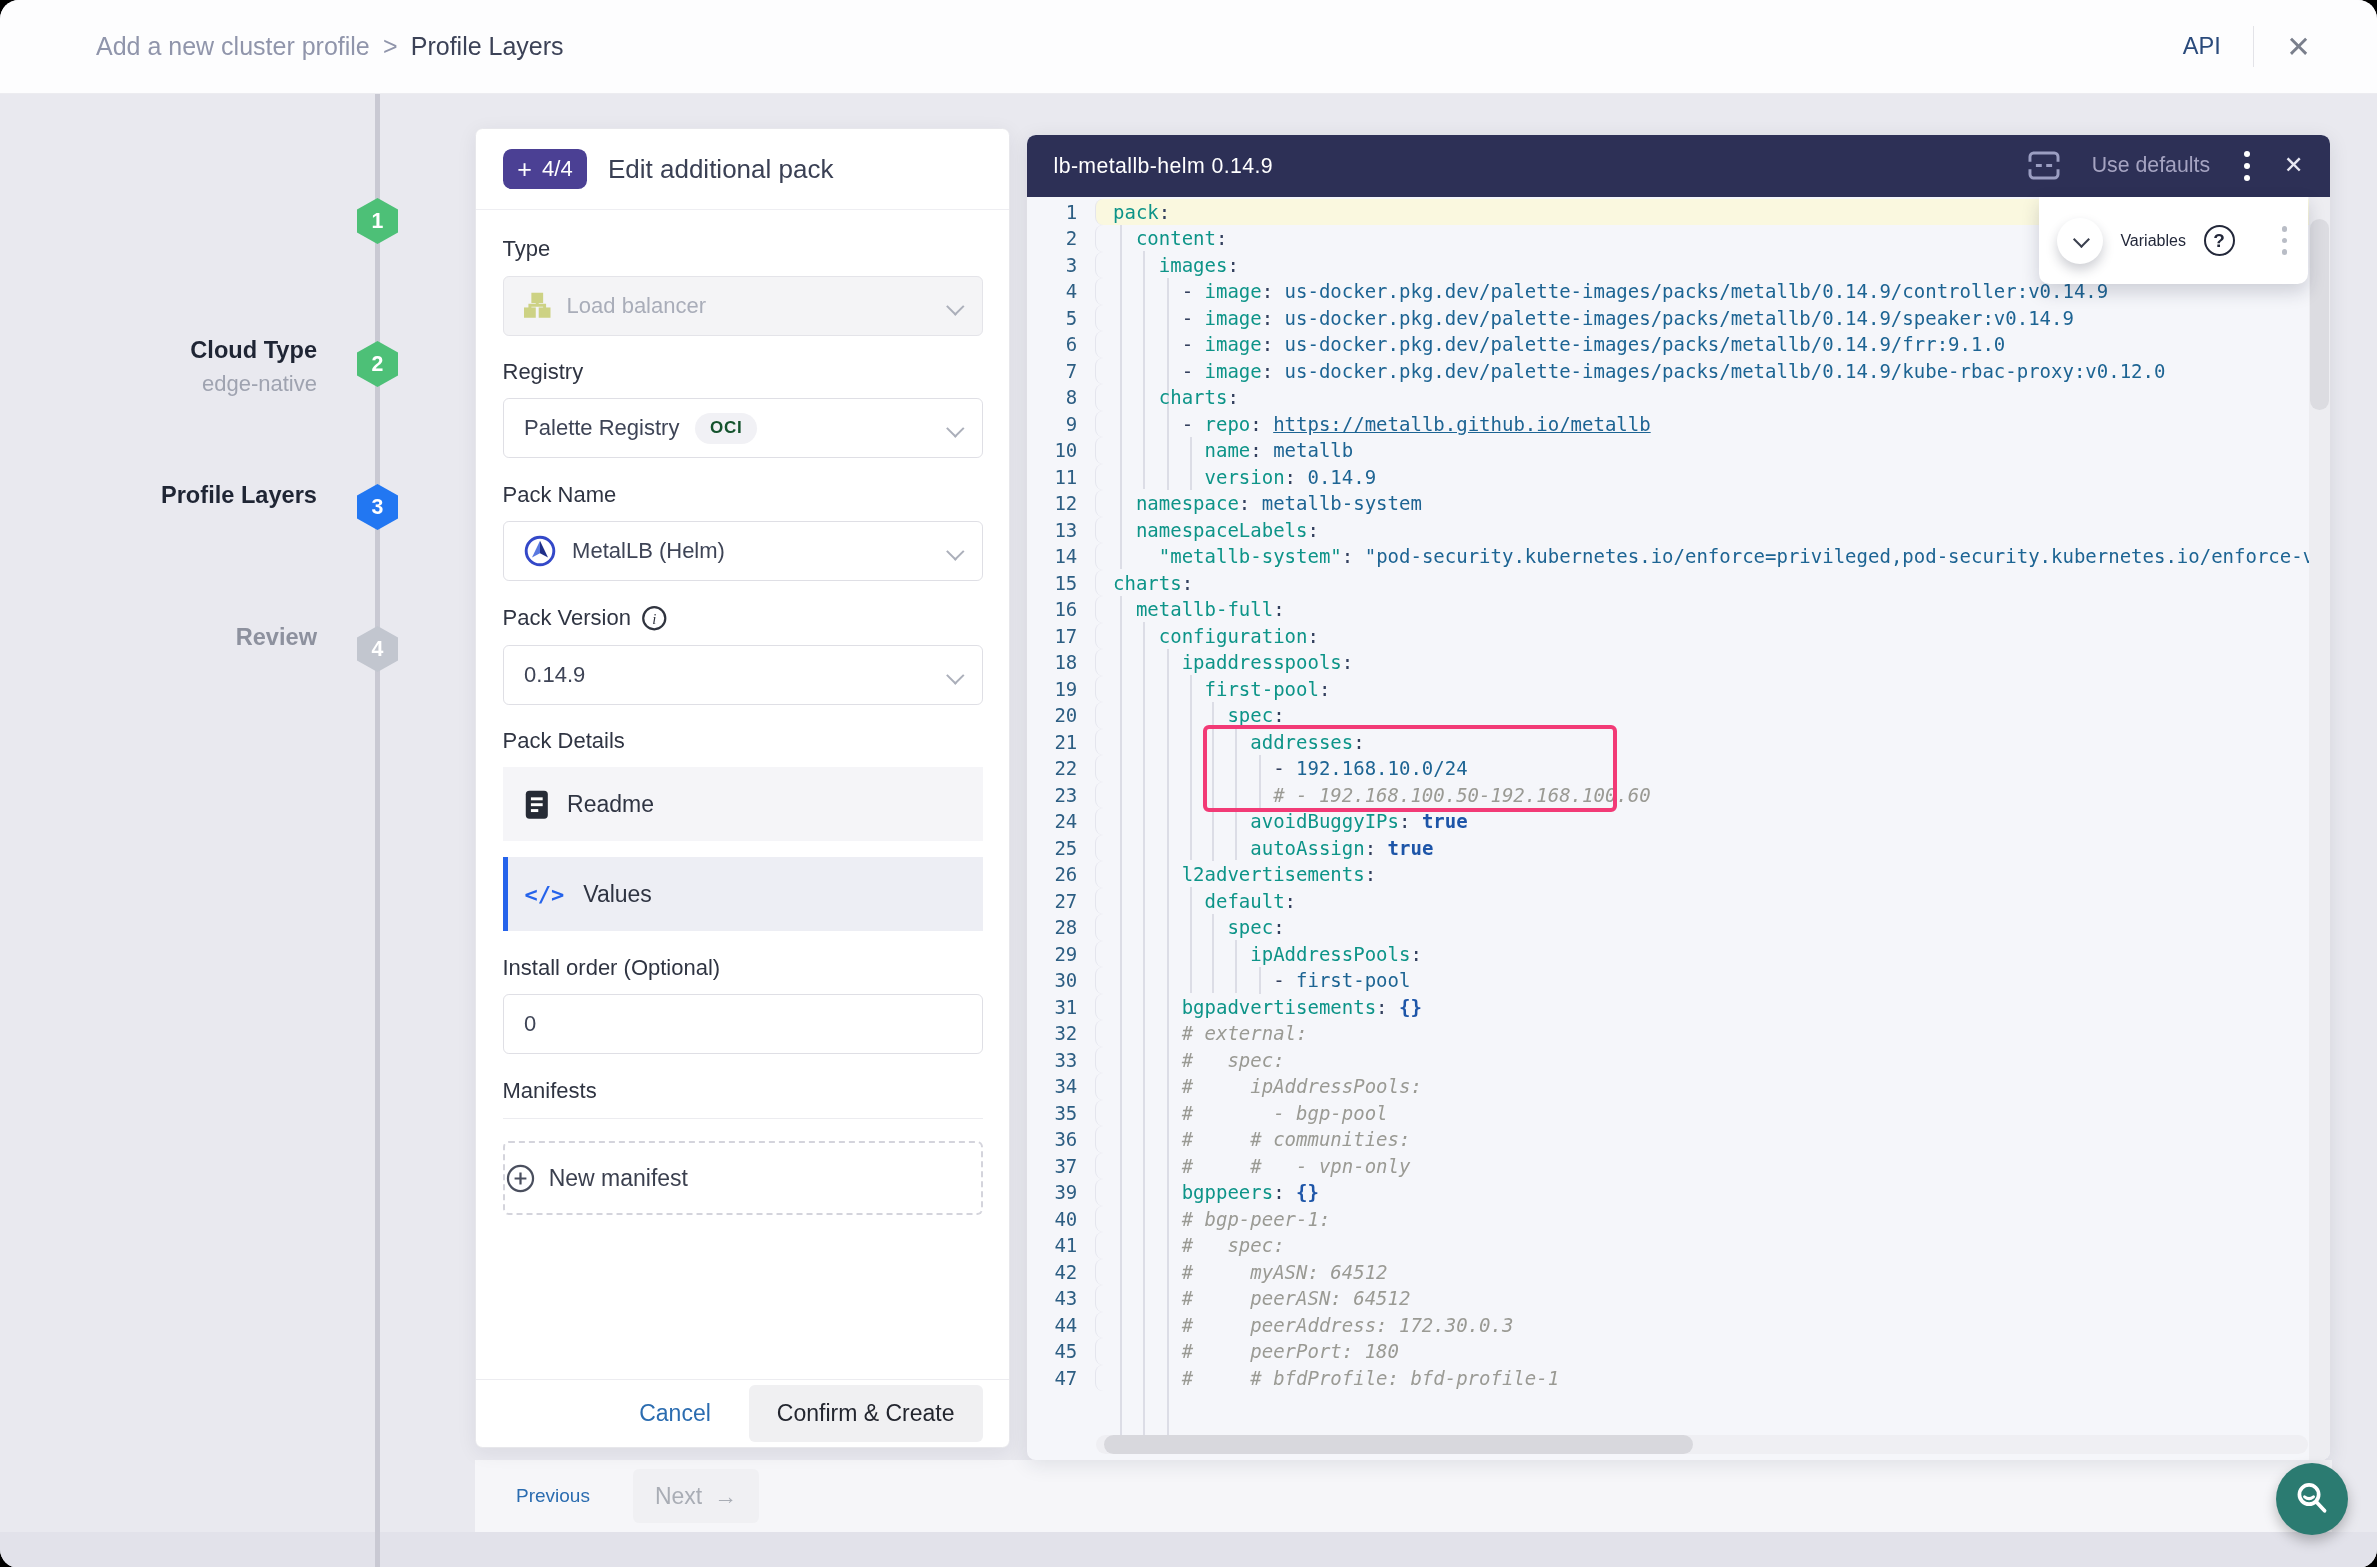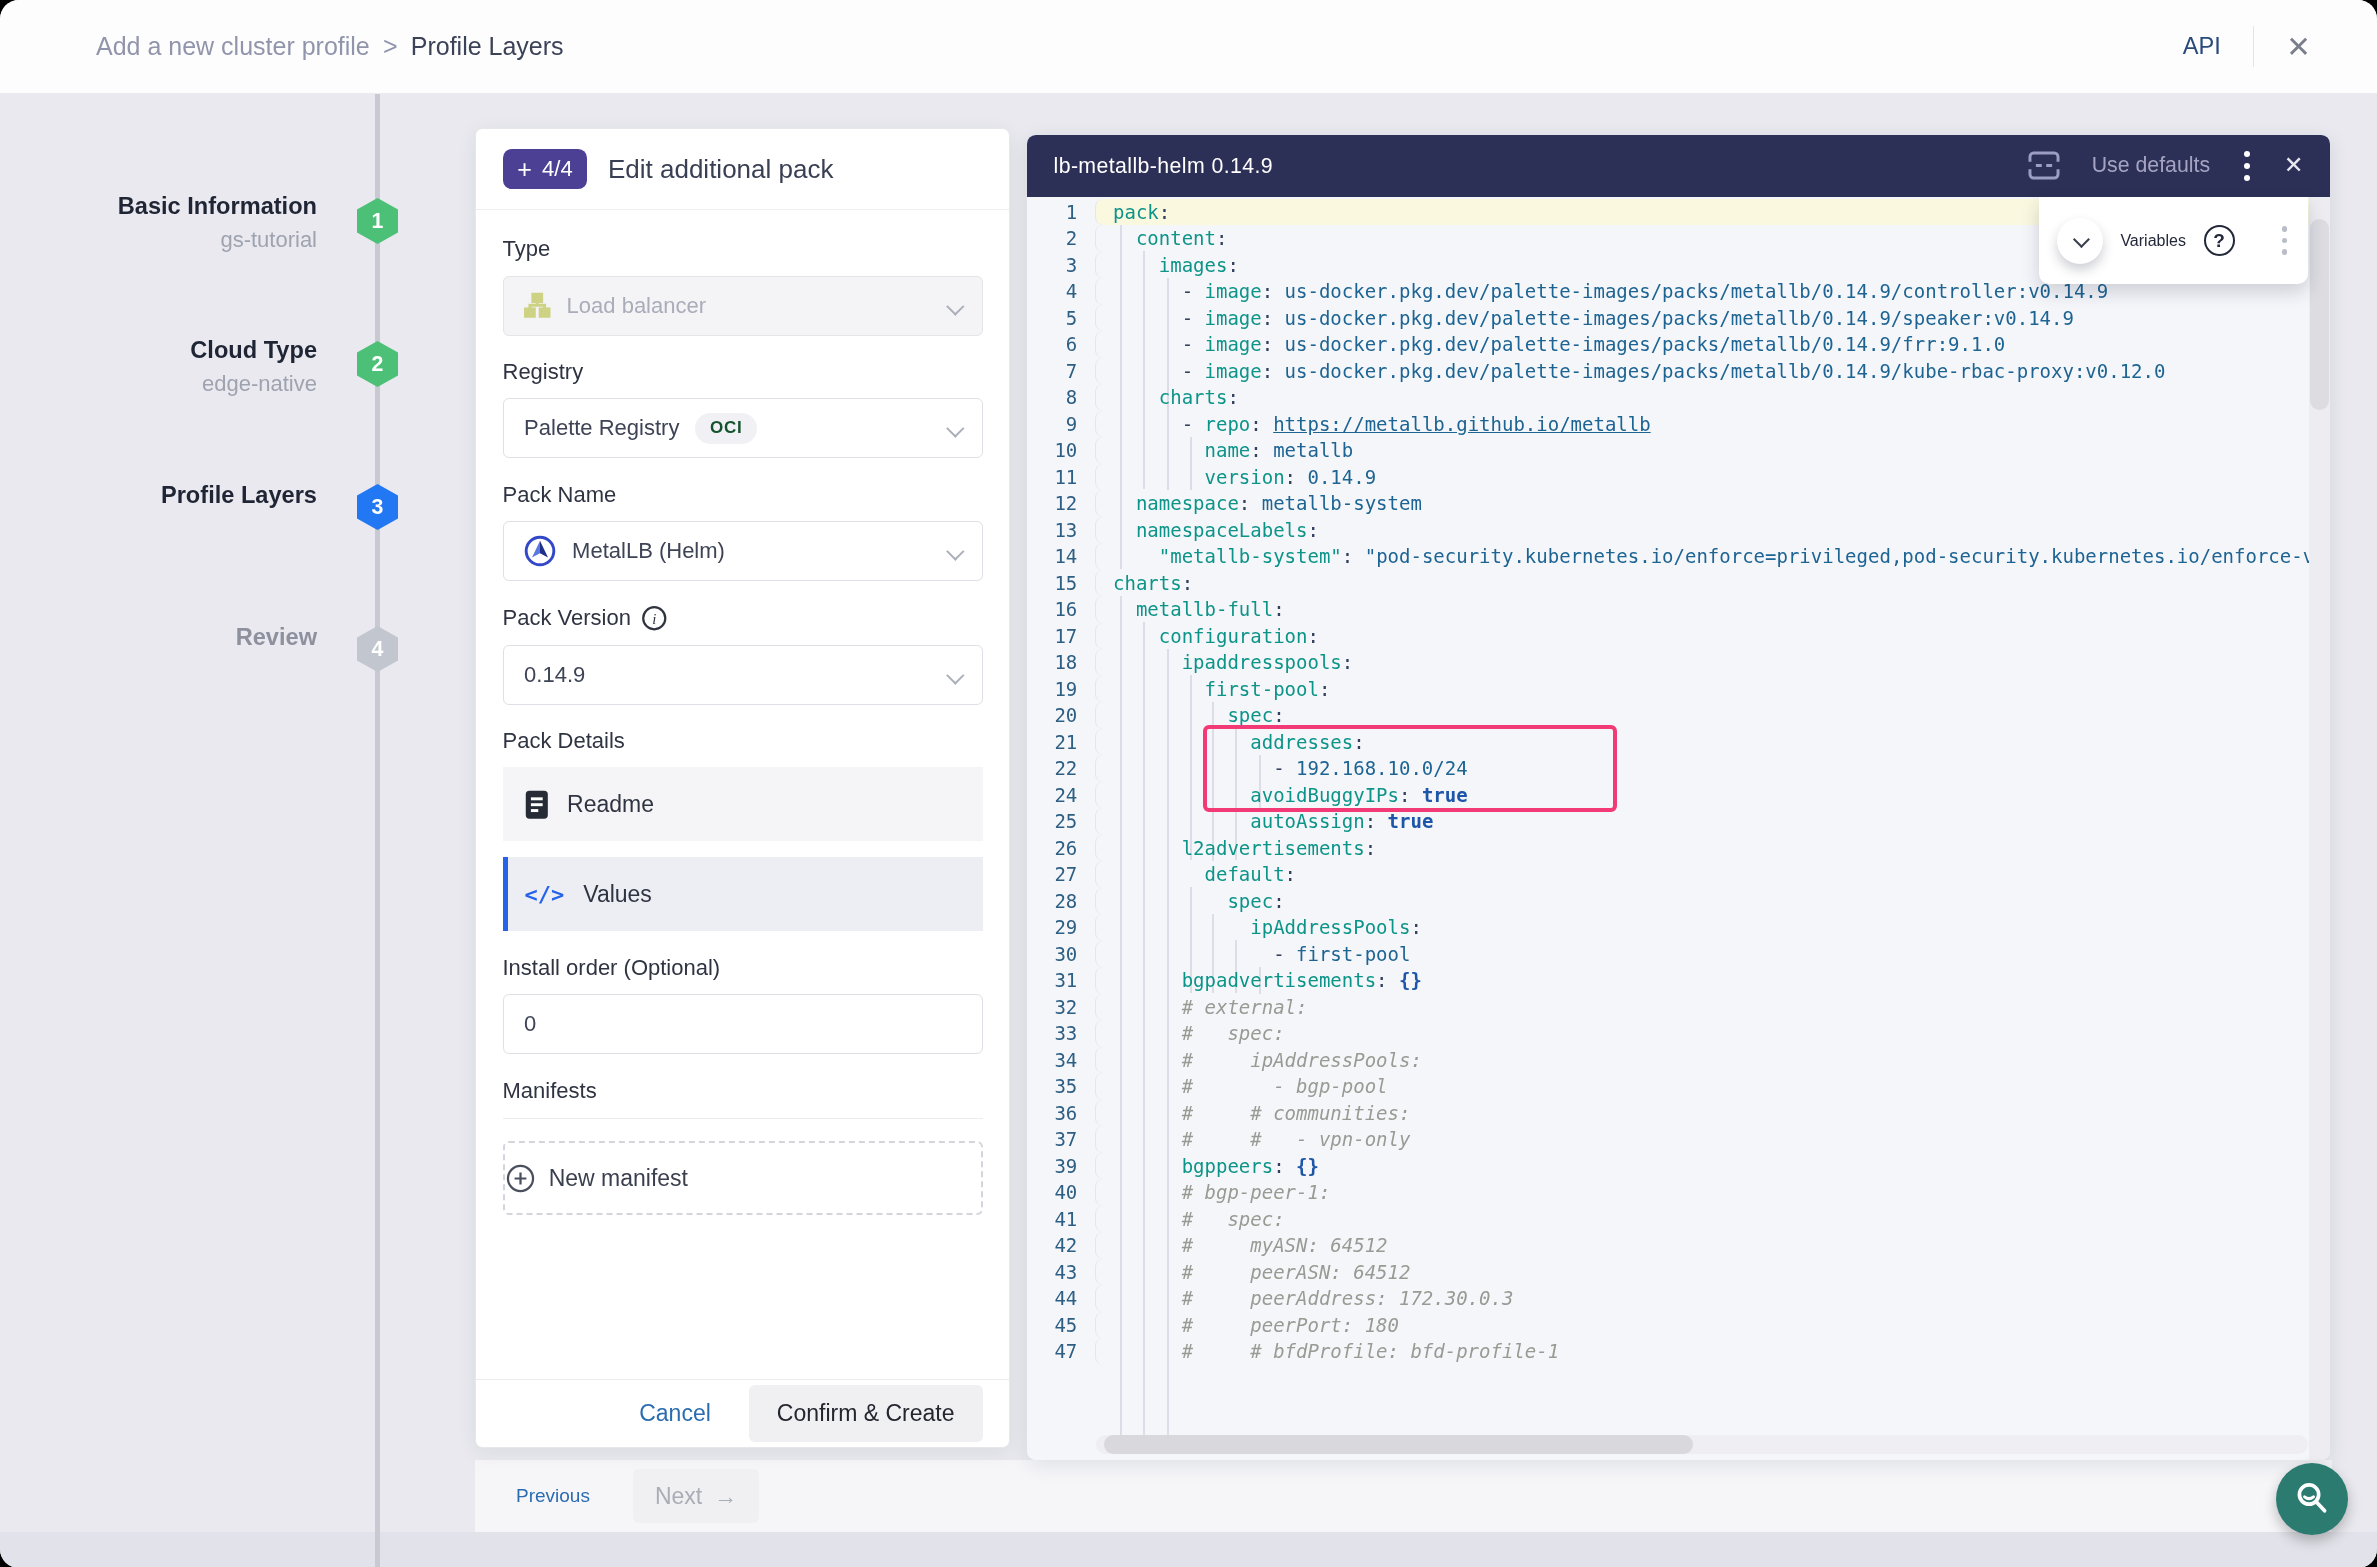--- a/index.html
+++ b/index.html
@@ -115,24 +115,20 @@
     </div>
     <div class="hdr-right">
       <span class="api">API</span>
       <span class="vdiv"></span>
       <span class="hdr-close">✕</span>
     </div>
   </div>
 
   <div class="stepline"></div>
 
-  <div class="step-label" style="top:193px">
-    <div class="main">Basic Information</div>
-    <div class="sub">gs-tutorial</div>
-  </div>
   <div class="hex done" style="top:198px">
       <span>1</span>
     </div>
 
   <div class="step-label" style="top:337px">
     <div class="main">Cloud Type</div>
     <div class="sub">edge-native</div>
   </div>
   <div class="hex done" style="top:341px">
       <span>2</span>
@@ -373,20 +369,24 @@
           </div>
           <div class="cl">
             <span class="ln">21</span>
             <span class="cc"><span class="c-p">            </span><span class="c-k">addresses</span><span class="c-p">:</span></span>
           </div>
           <div class="cl">
             <span class="ln">22</span>
             <span class="cc"><span class="c-p">              - </span><span class="c-v">192.168.10.0/24</span></span>
           </div>
           <div class="cl">
+            <span class="ln">23</span>
+            <span class="cc"><span class="c-p">              </span><span class="c-c"># - 192.168.100.50-192.168.100.60</span></span>
+          </div>
+          <div class="cl">
             <span class="ln">24</span>
             <span class="cc"><span class="c-p">            </span><span class="c-k">avoidBuggyIPs</span><span class="c-p">: </span><span class="c-b">true</span></span>
           </div>
           <div class="cl">
             <span class="ln">25</span>
             <span class="cc"><span class="c-p">            </span><span class="c-k">autoAssign</span><span class="c-p">: </span><span class="c-b">true</span></span>
           </div>
           <div class="cl">
             <span class="ln">26</span>
             <span class="cc"><span class="c-p">      </span><span class="c-k">l2advertisements</span><span class="c-p">:</span></span>

